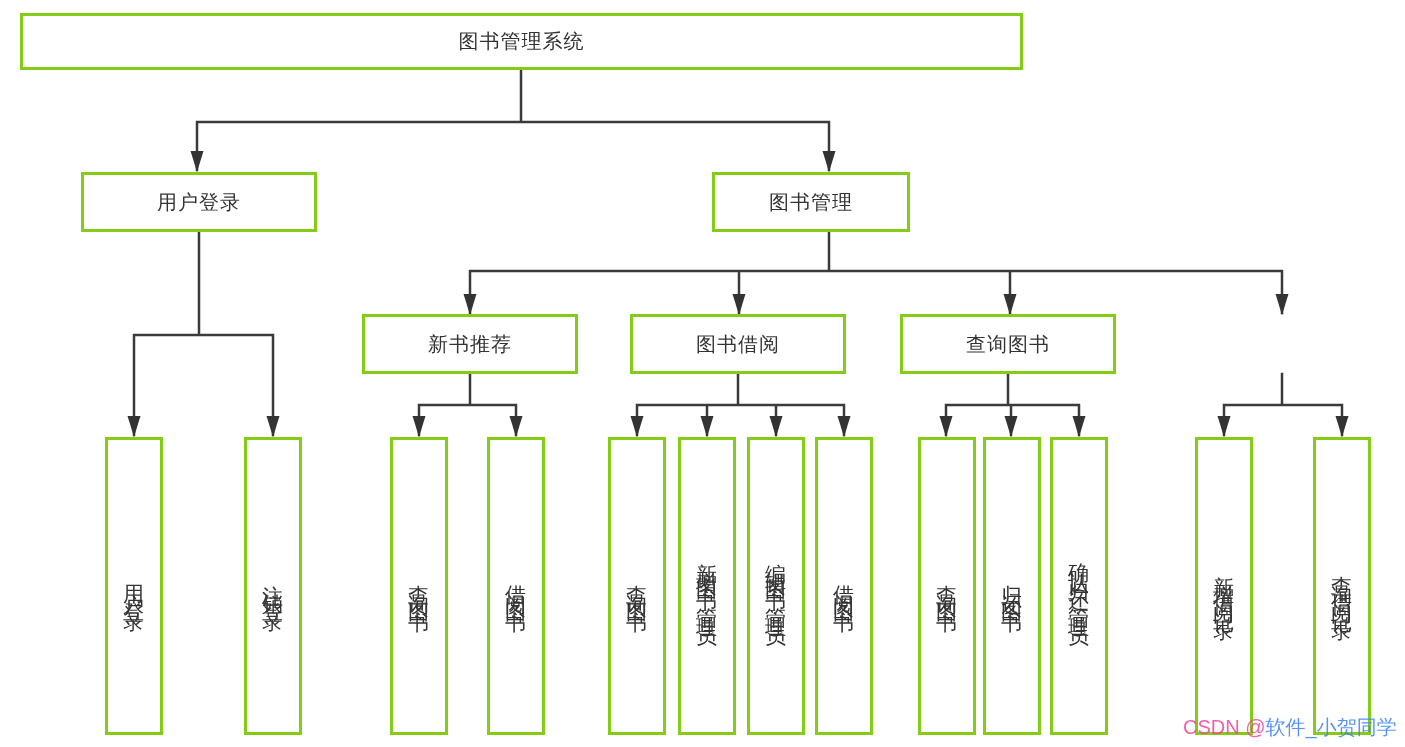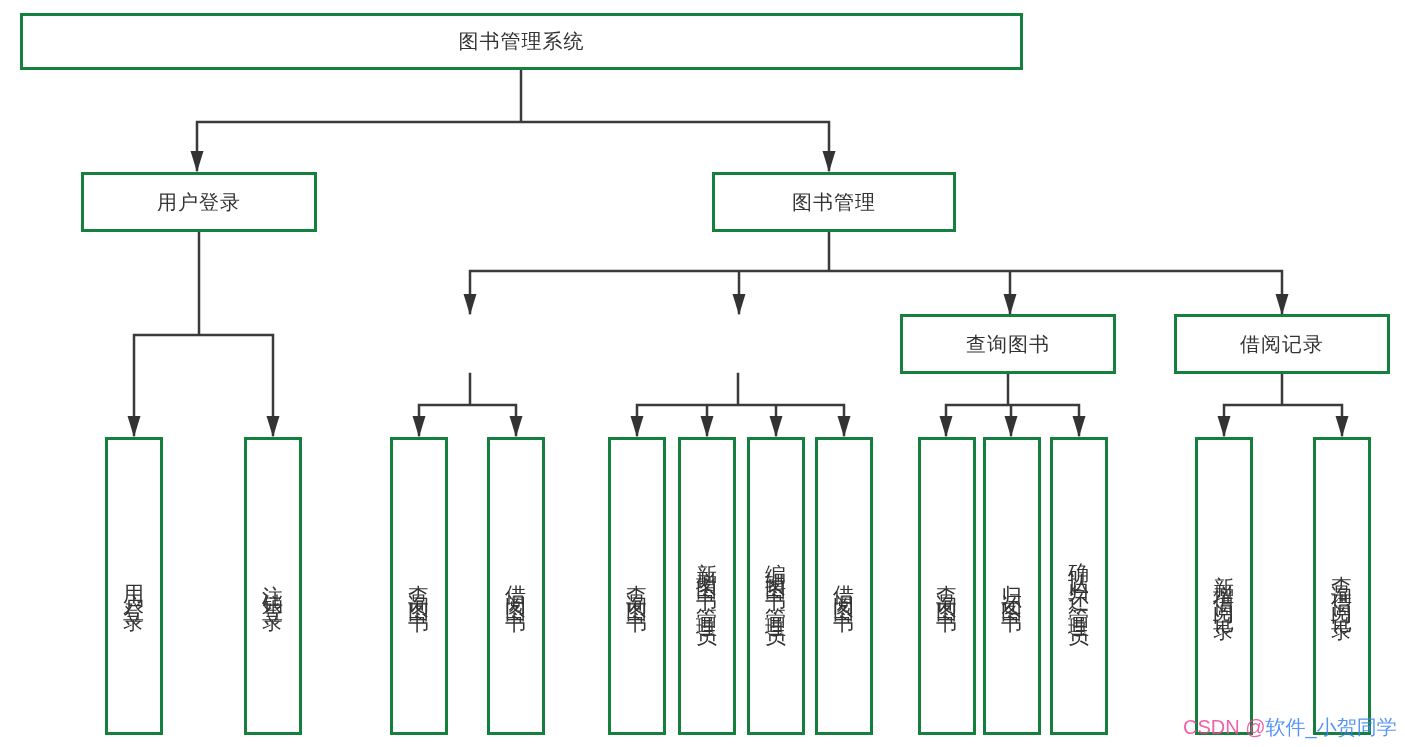--- a/index.html
+++ b/index.html
@@ -7,21 +7,21 @@
     width: 1405px; height: 747px;
     background: #ffffff;
     font-family: "Liberation Sans", "DejaVu Sans", sans-serif;
     overflow: hidden;
   }
   .stage { position: relative; width: 1405px; height: 747px; background: #fff; }
   svg.connectors { position: absolute; left: 0; top: 0; z-index: 1; }
   .node {
     position: absolute;
     box-sizing: border-box;
-    border: 3px solid #15803d;
+    border: 3px solid #84cc16;
     background: #ffffff;
     display: flex;
     align-items: center;
     justify-content: center;
     color: #333333;
     z-index: 2;
   }
   .hnode { font-size: 20px; letter-spacing: 1px; }
   .vnode { top: 437px; width: 58px; height: 298px; }
   .vtext {
@@ -81,29 +81,32 @@
     </g>
   </svg>
 
   <div class="node hnode" style="left:20px; top:13px; width:1003px; height:57px;">
     <span>图书管理系统</span>
   </div>
 
   <div class="node hnode" style="left:81px; top:172px; width:236px; height:60px;">
     <span>用户登录</span>
   </div>
-  <div class="node hnode" style="left:712px; top:172px; width:244px; height:60px;">
+  <div class="node hnode" style="left:712px; top:172px; width:198px; height:60px;">
     <span>图书管理</span>
   </div>
 
+  <div class="node hnode" style="left:362px; top:314px; width:216px; height:60px;">
+    <span>新书推荐</span>
+  </div>
+  <div class="node hnode" style="left:630px; top:314px; width:216px; height:60px;">
+    <span>图书借阅</span>
+  </div>
   <div class="node hnode" style="left:900px; top:314px; width:216px; height:60px;">
     <span>查询图书</span>
-  </div>
-  <div class="node hnode" style="left:1174px; top:314px; width:216px; height:60px;">
-    <span>借阅记录</span>
   </div>
 
   <div class="node vnode" style="left:105px;">
     <span class="vtext">用户登录</span>
   </div>
   <div class="node vnode" style="left:244px;">
     <span class="vtext">注销登录</span>
   </div>
 
   <div class="node vnode" style="left:390px;">

